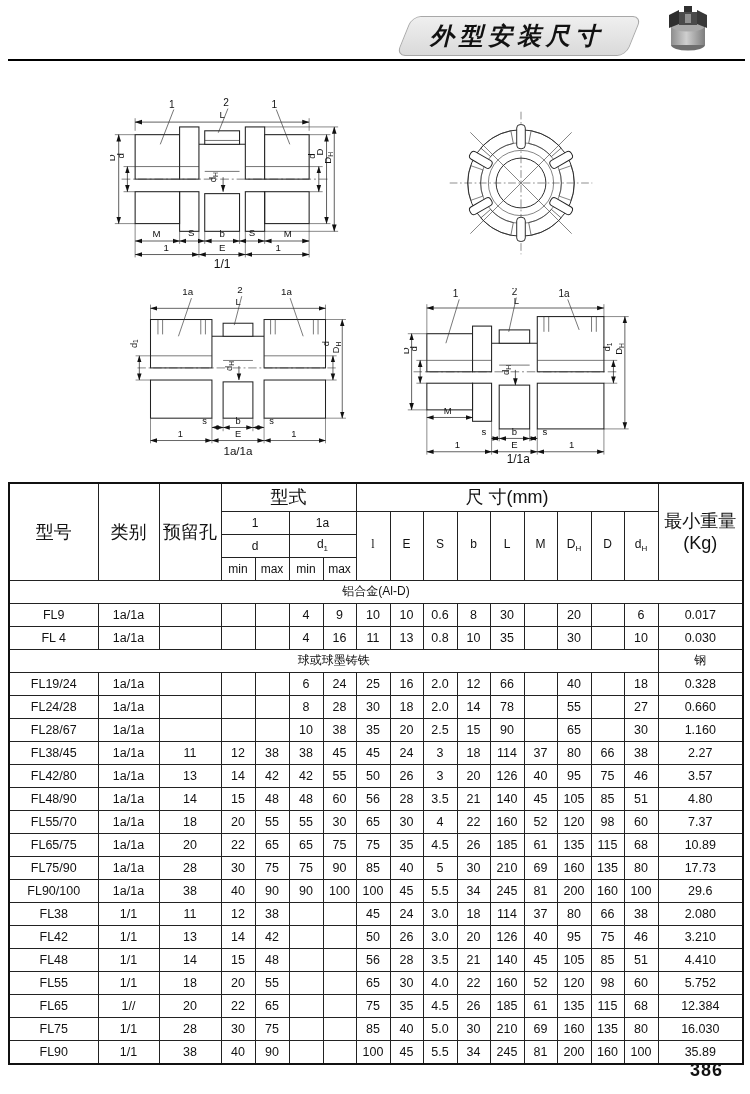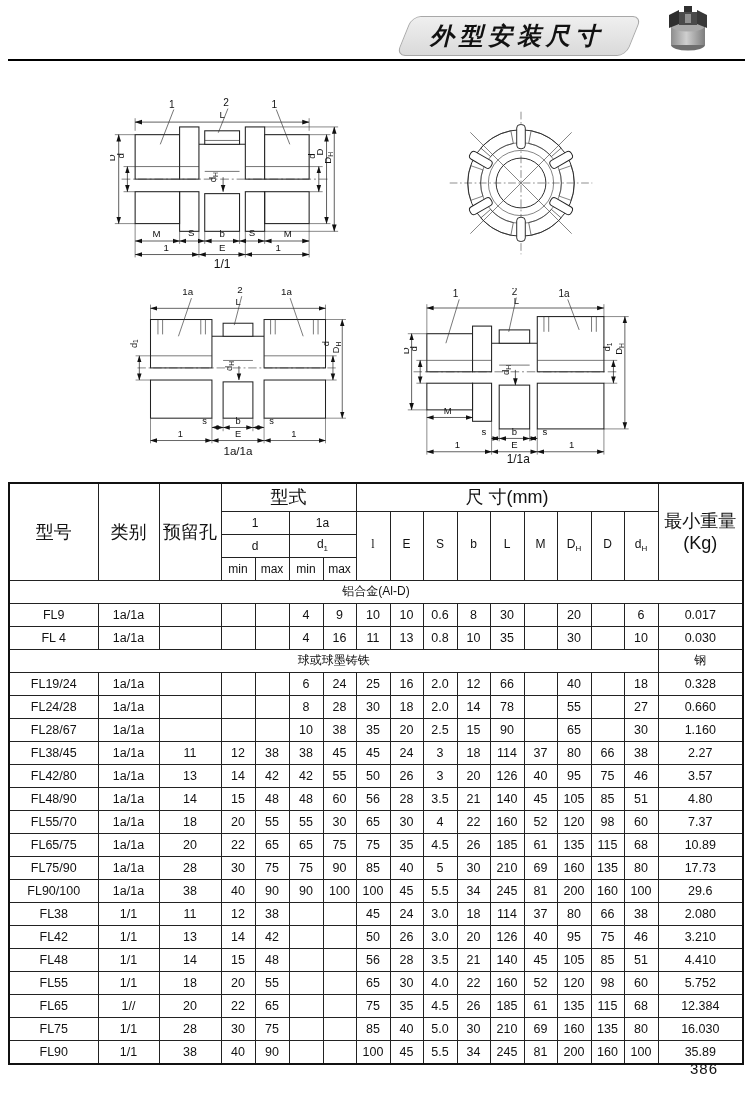--- a/index.html
+++ b/index.html
@@ -14,21 +14,21 @@
     border:1px solid #a8a8a8;border-radius:9px;
     transform:skewX(-22deg);
   }
   .title-text{
     position:absolute;left:402px;top:20px;width:230px;text-align:center;
     font-family:"Liberation Serif",serif;font-style:italic;font-weight:bold;
     font-size:24px;letter-spacing:5px;white-space:nowrap;
   }
   .rule{position:absolute;left:8px;top:59px;width:737px;height:2px;background:#000;}
   .product-photo{position:absolute;left:660px;top:2px;}
-  .pageno{position:absolute;left:690px;top:1060px;font-size:15px;letter-spacing:1px;}
+  .pageno{position:absolute;left:690px;top:1060px;font-size:18px;letter-spacing:1px;font-weight:bold;}
   
   .fig{position:absolute;}
   .fig .part{stroke:#222;stroke-width:1.1;fill:#fff;}
   .fig .pline{stroke:#222;stroke-width:1.1;fill:none;}
   .fig .thin{stroke:#333;stroke-width:0.7;fill:none;}
   .fig .dimln{stroke:#222;stroke-width:0.75;fill:none;}
   .fig .ext{stroke:#333;stroke-width:0.6;fill:none;}
   .fig .cl{stroke:#444;stroke-width:0.7;fill:none;stroke-dasharray:9 3 2 3;}
   .fig text{fill:#111;text-anchor:middle;font-family:"Liberation Sans",sans-serif;}
   .fig .dim{font-size:10px;}

